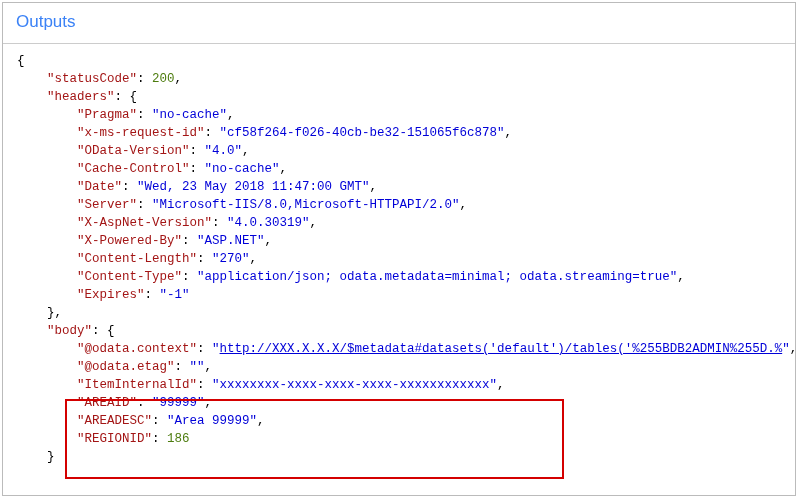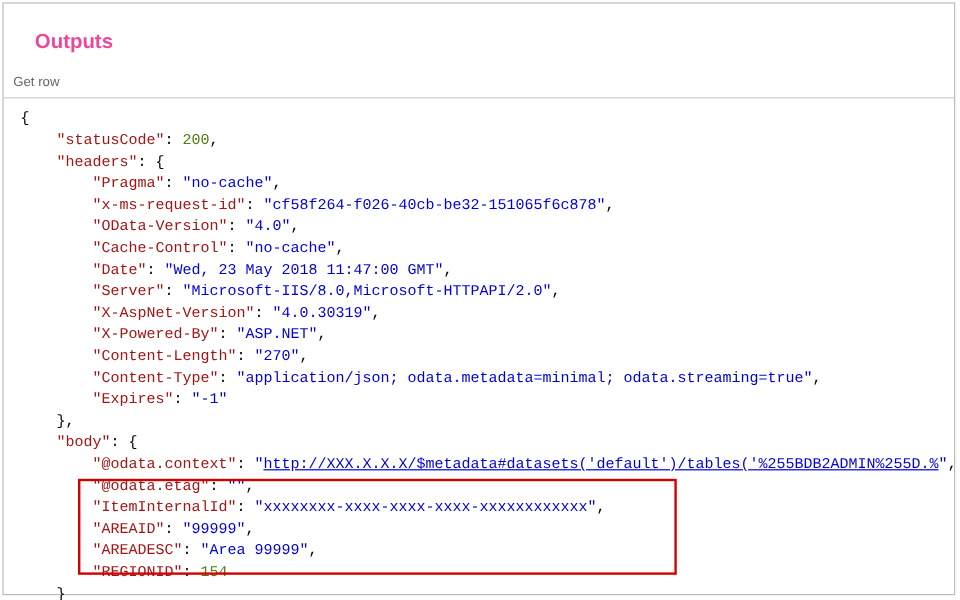--- a/index.html
+++ b/index.html
@@ -1,35 +1,34 @@
 <!DOCTYPE html>
 <html><head>
 <meta charset="utf-8">
 <style>
   html,body{margin:0;padding:0;width:800px;height:500px;background:#fff;font-family:"Segoe UI",Arial,sans-serif;overflow:hidden}
   .panel{border:1px solid #bbb;width:794px;height:494px;margin:2px;box-sizing:border-box;position:relative;background:#fff}
   .header{padding:4px 8px 2px 8px}
-  .header h1{margin:18px;font-size:17px;font-weight:700;color:#ec4899}
+  .header h1{margin:5px;font-size:17px;font-weight:400;color:#3b82f6}
   .header .sub{margin:0;font-size:11px;color:#666}
   .rule{height:1px;background:#ccc;margin:4px 0 0 0}
   .code{font-family:Consolas,'Courier New',monospace;font-size:12.5px;line-height:18px;color:#333;padding:8px 10px 10px 14px;white-space:pre;position:relative}
   .b{color:#000}
   .k{color:#a31515}
   .n{color:#4d7c0f}
   .s{color:#0000d8}
   .s a{color:#0000d8;text-decoration:underline}
   .hlbox{position:absolute;border:2px solid #d40000;pointer-events:none}
 </style>
 </head>
 <body>
 
 <div class="panel">
   <div class="header">
     <h1>Outputs</h1>
-    <div class="sub">Get row</div>
   </div>
   <div class="rule"></div>
   <div class="code" id="code"><span class="b">{</span>
     <span class="k">"statusCode"</span><span class="b">: </span><span class="n">200</span><span class="b">,</span>
     <span class="k">"headers"</span><span class="b">: {</span>
         <span class="k">"Pragma"</span><span class="b">: </span><span class="s">"no-cache"</span><span class="b">,</span>
         <span class="k">"x-ms-request-id"</span><span class="b">: </span><span class="s">"cf58f264-f026-40cb-be32-151065f6c878"</span><span class="b">,</span>
         <span class="k">"OData-Version"</span><span class="b">: </span><span class="s">"4.0"</span><span class="b">,</span>
         <span class="k">"Cache-Control"</span><span class="b">: </span><span class="s">"no-cache"</span><span class="b">,</span>
         <span class="k">"Date"</span><span class="b">: </span><span class="s">"Wed, 23 May 2018 11:47:00 GMT"</span><span class="b">,</span>
@@ -39,16 +38,16 @@
         <span class="k">"Content-Length"</span><span class="b">: </span><span class="s">"270"</span><span class="b">,</span>
         <span class="k">"Content-Type"</span><span class="b">: </span><span class="s">"application/json; odata.metadata=minimal; odata.streaming=true"</span><span class="b">,</span>
         <span class="k">"Expires"</span><span class="b">: </span><span class="s">"-1"</span>
     <span class="b">},</span>
     <span class="k">"body"</span><span class="b">: {</span>
         <span class="k">"@odata.context"</span><span class="b">: </span><span class="s">"<a href="#">http://XXX.X.X.X/$metadata#datasets('default')/tables('%255BDB2ADMIN%255D.%</a>"</span><span class="b">,</span>
         <span class="k">"@odata.etag"</span><span class="b">: </span><span class="s">""</span><span class="b">,</span>
         <span class="k">"ItemInternalId"</span><span class="b">: </span><span class="s">"xxxxxxxx-xxxx-xxxx-xxxx-xxxxxxxxxxxx"</span><span class="b">,</span>
         <span class="k">"AREAID"</span><span class="b">: </span><span class="s">"99999"</span><span class="b">,</span>
         <span class="k">"AREADESC"</span><span class="b">: </span><span class="s">"Area 99999"</span><span class="b">,</span>
-        <span class="k">"REGIONID"</span><span class="b">: </span><span class="n">154</span>
+        <span class="k">"REGIONID"</span><span class="b">: </span><span class="n">186</span>
     <span class="b">}</span></div>
   <div class="hlbox" id="hl" style="left: 62px; top: 396px; width: 495px; height: 76px;"></div>
 </div>
 
 </body></html>

